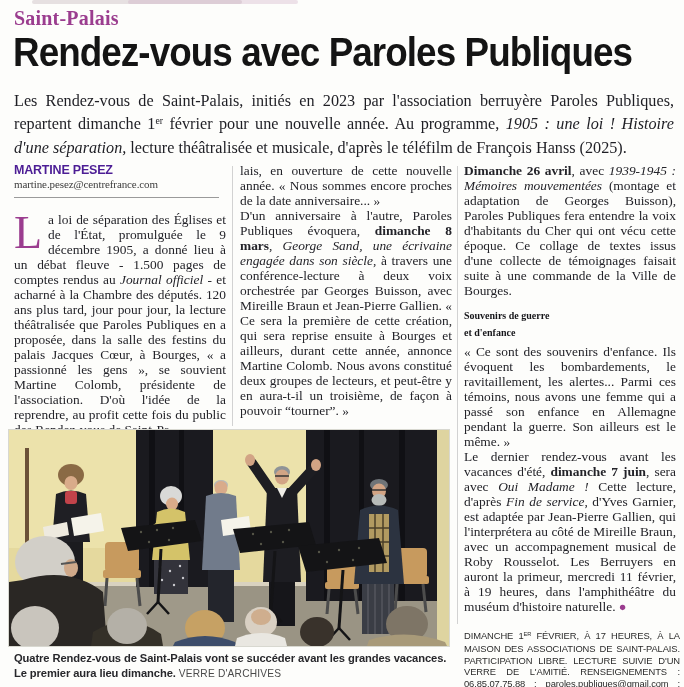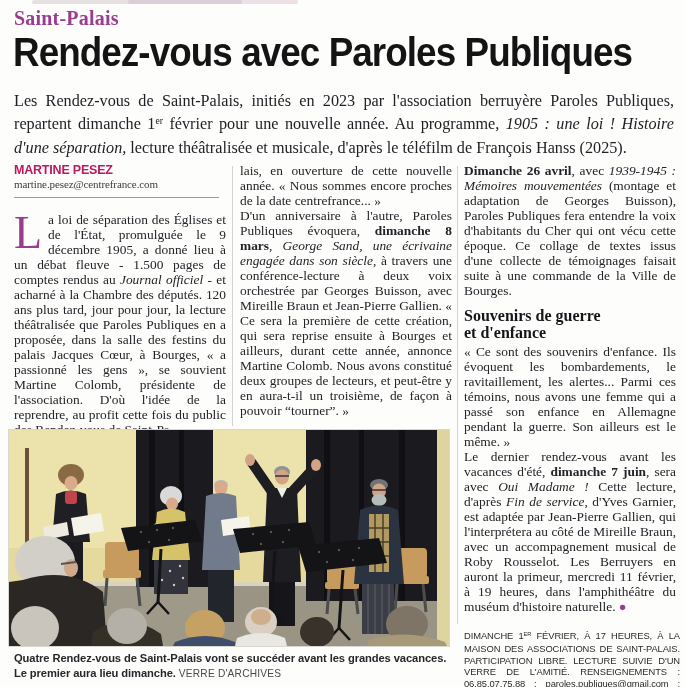--- a/index.html
+++ b/index.html
@@ -30,36 +30,36 @@
   .col{position:absolute;top:163px;width:212px;text-align:justify;}
   .col1{left:14px;height:266px;overflow:hidden;}
   .col2{left:240px;height:266px;overflow:hidden;}
   .col3{left:464px;height:464px;overflow:hidden;}
   .vrule{position:absolute;width:1px;background:#d2d2d2;}
   .vrule.r1{left:232px;top:166px;height:260px;}
   .vrule.r2{left:457px;top:166px;height:458px;}
 
   .byline-name{
     font-family:"Liberation Sans","DejaVu Sans",sans-serif;
-    font-size:12.5px;font-weight:bold;color:#be185d;letter-spacing:-.2px;text-align:left;
+    font-size:12.5px;font-weight:bold;color:#4c1d95;letter-spacing:-.2px;text-align:left;
   }
   .byline-email{
     font-family:Liberation Serif, serif;
     font-size:11px;color:#3c3c3c;letter-spacing:-.1px;margin-top:1px;text-align:left;
   }
   .byline-rule{border:none;border-top:1px solid #9a9a9a;margin:7px 0 0 0;width:205px;}
 
   .body-p{margin:0;font-size:13.4px;line-height:15px;color:#232329;}
   .col1 .body-p{margin-top:14px;}
   .dropcap{
     float:left;color:#9b3d8f;font-weight:500;
     font-size:46px;line-height:38px;padding:2px 6px 0 0;
   }
   .subhead{
-    margin:9px 0 3px 0;font-size:16px;line-height:17px;font-weight:bold;color:#151519;
+    margin:9px 0 3px 0;font-size:10px;line-height:17px;font-weight:bold;color:#151519;
     text-align:left;
   }
   .footer-info{
     position:absolute;left:464px;top:630px;width:216px;margin:0;
     font-family:"Liberation Sans","DejaVu Sans",sans-serif;
     font-size:9.4px;line-height:11.4px;color:#2b2b2b;letter-spacing:-.1px;text-align:justify;
   }
 
   .photo{
     position:absolute;left:8px;top:429px;width:442px;height:218px;margin:0;
@@ -98,21 +98,21 @@
   <div class="vrule r2"></div>
 
   <div class="col col1">
     <div class="byline-name">MARTINE PESEZ</div>
     <div class="byline-email">martine.pesez@centrefrance.com</div>
     <hr class="byline-rule">
     <p class="body-p"><span class="dropcap">L</span><span><span>a loi de séparation des Églises et de l'État, promulguée le 9 décembre 1905, a donné lieu à un débat fleuve - 1.500 pages de comptes rendus au </span><span class="run-i">Journal officiel</span><span> - et acharné à la Chambre des députés. 120 ans plus tard, jour pour jour, la lecture théâtralisée que Paroles Publiques en a proposée, dans la salle des festins du palais Jacques Cœur, à Bourges, « a passionné les gens », se souvient Martine Colomb, présidente de l'association. D'où l'idée de la reprendre, au profit cette fois du public des Rendez-vous de Saint-Pa-</span></span></p>
   </div>
 
   <div class="col col2">
-    <p class="body-p"><span>lais, en ouverture de cette nouvelle année. « Nous sommes encore proches de la date centrefrance... »</span></p>
+    <p class="body-p"><span>lais, en ouverture de cette nouvelle année. « Nous sommes encore proches de la date anniversaire... »</span></p>
     <p class="body-p"><span>D'un anniversaire à l'autre, Paroles Publiques évoquera, </span><span class="run-b">dimanche 8 mars</span><span>, </span><span class="run-i">George Sand, une écrivaine engagée dans son siècle</span><span>, à travers une conférence-lecture à deux voix orchestrée par Georges Buisson, avec Mireille Braun et Jean-Pierre Gallien. « Ce sera la première de cette création, qui sera reprise ensuite à Bourges et ailleurs, durant cette année, annonce Martine Colomb. Nous avons constitué deux groupes de lecteurs, et peut-être y en aura-t-il un troisième, de façon à pouvoir “tourner”. »</span></p>
   </div>
 
   <div class="col col3">
     <p class="body-p"><span class="run-b">Dimanche 26 avril</span><span>, avec </span><span class="run-i">1939-1945 : Mémoires mouvementées</span><span> (montage et adaptation de Georges Buisson), Paroles Publiques fera entendre la voix d'habitants du Cher qui ont vécu cette époque. Ce collage de textes issus d'une collecte de témoignages faisait suite à une commande de la Ville de Bourges.</span></p>
     <h3 class="subhead"><span>Souvenirs de guerre</span><br><span>et d'enfance</span></h3>
     <p class="body-p"><span>« Ce sont des souvenirs d'enfance. Ils évoquent les bombardements, le ravitaillement, les alertes... Parmi ces témoins, nous avons une femme qui a passé son enfance en Allemagne pendant la guerre. Son ailleurs est le même. »</span></p>
     <p class="body-p"><span>Le dernier rendez-vous avant les vacances d'été, </span><span class="run-b">dimanche 7 juin</span><span>, sera avec </span><span class="run-i">Oui Madame !</span><span> Cette lecture, d'après </span><span class="run-i">Fin de service</span><span>, d'Yves Garnier, est adaptée par Jean-Pierre Gallien, qui l'interprétera au côté de Mireille Braun, avec un accompagnement musical de Roby Rousselot. Les Berruyers en auront la primeur, mercredi 11 février, à 19 heures, dans l'amphithéâtre du muséum d'histoire naturelle.</span><span class="run-bullet"> ●</span></p>
   </div>
 

